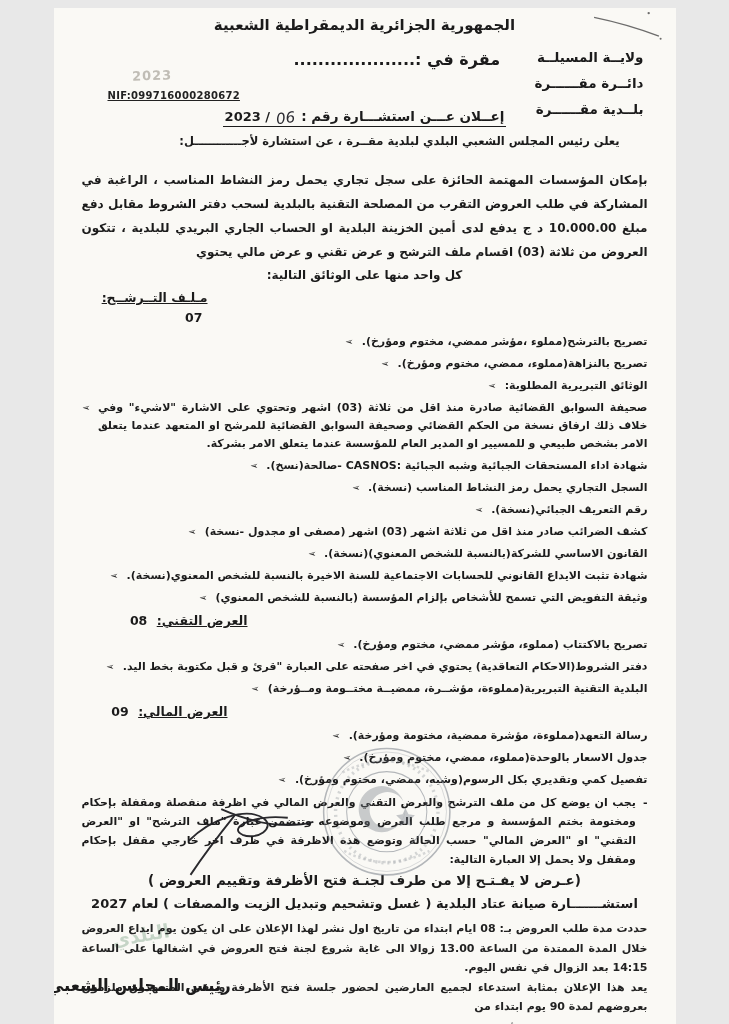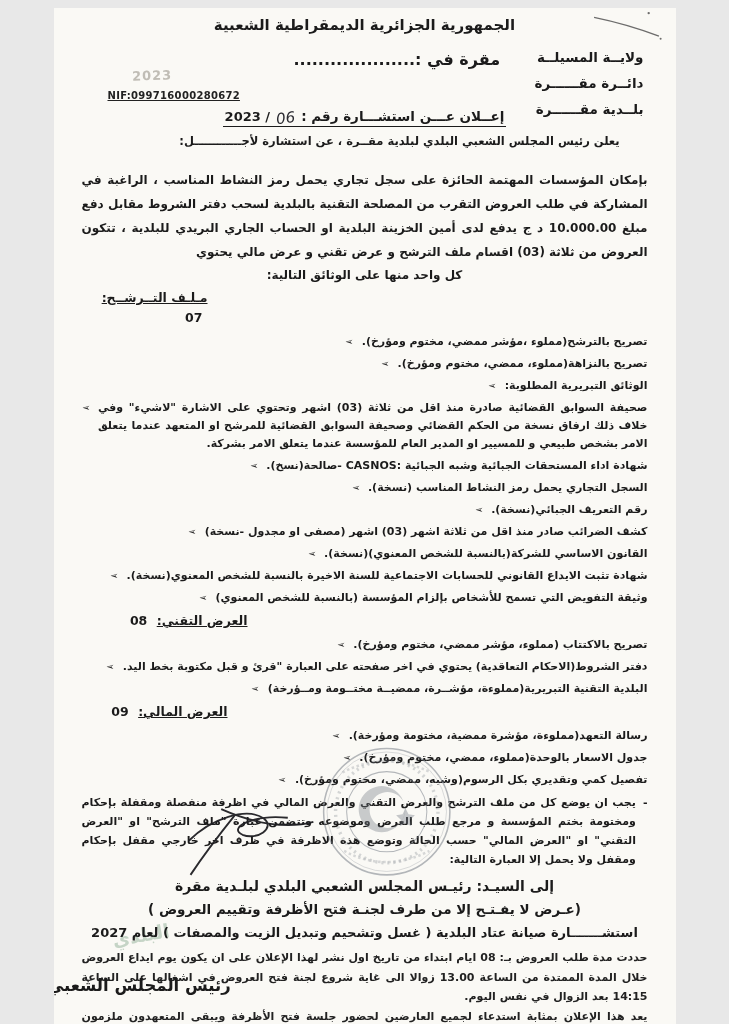--- a/index.html
+++ b/index.html
@@ -203,21 +203,20 @@
           <span class="li-text">تفصيل كمي وتقديري بكل الرسوم(وشبه، ممضي، مختوم ومؤرخ).</span>
           <span class="li-marker">➢</span>
         </li>
       </ul>
 
     <div class="note-row">
       <span class="note-dash">-</span>
       <span>يجب ان يوضع كل من ملف الترشح والعرض التقني والعرض المالي في اظرفة منفصلة ومقفلة بإحكام ومختومة بختم المؤسسة و مرجع طلب العرض وموضوعه وتتضمن عبارة "ملف الترشح" او "العرض التقني" او "العرض المالي" حسب الحالة وتوضع هذه الاظرفة في ظرف اخر خارجي مقفل بإحكام ومقفل ولا يحمل إلا العبارة التالية:</span>
     </div>
 
-    <div class="addr1">إلى السيـد: رئيـس المجلس الشعبي البلدي لبلـدية مقرة</div>
     <div class="addr2">(عـرض لا يفـتـح إلا من طرف لجنـة فتح الأظرفة وتقييم العروض )</div>
     <div class="addr3">استشـــــــارة صيانة عتاد البلدية ( غسل وتشحيم وتبديل الزيت والمصفات ) لعام 2027</div>
 
     <div class="closing1">حددت مدة طلب العروض  بـ: 08 ايام ابتداء من تاريخ اول نشر لهذا الإعلان على ان يكون يوم ايداع العروض خلال المدة الممتدة من الساعة 13.00 زوالا  الى غاية شروع لجنة فتح العروض في اشغالها على الساعة 14:15 بعد الزوال في نفس اليوم.</div>
     <div class="closing2">يعد هذا الإعلان بمثابة استدعاء لجميع العارضين لحضور جلسة فتح الأظرفة ويبقى المتعهدون ملزمون بعروضهم لمدة 90 يوم ابتداء من</div>
     <div class="closing3">لأجل نهائي لإيداع العروض</div>
   </div>
 
   <div class="sig-title">رئيس المجلس الشعبي البلــدي</div>
 

